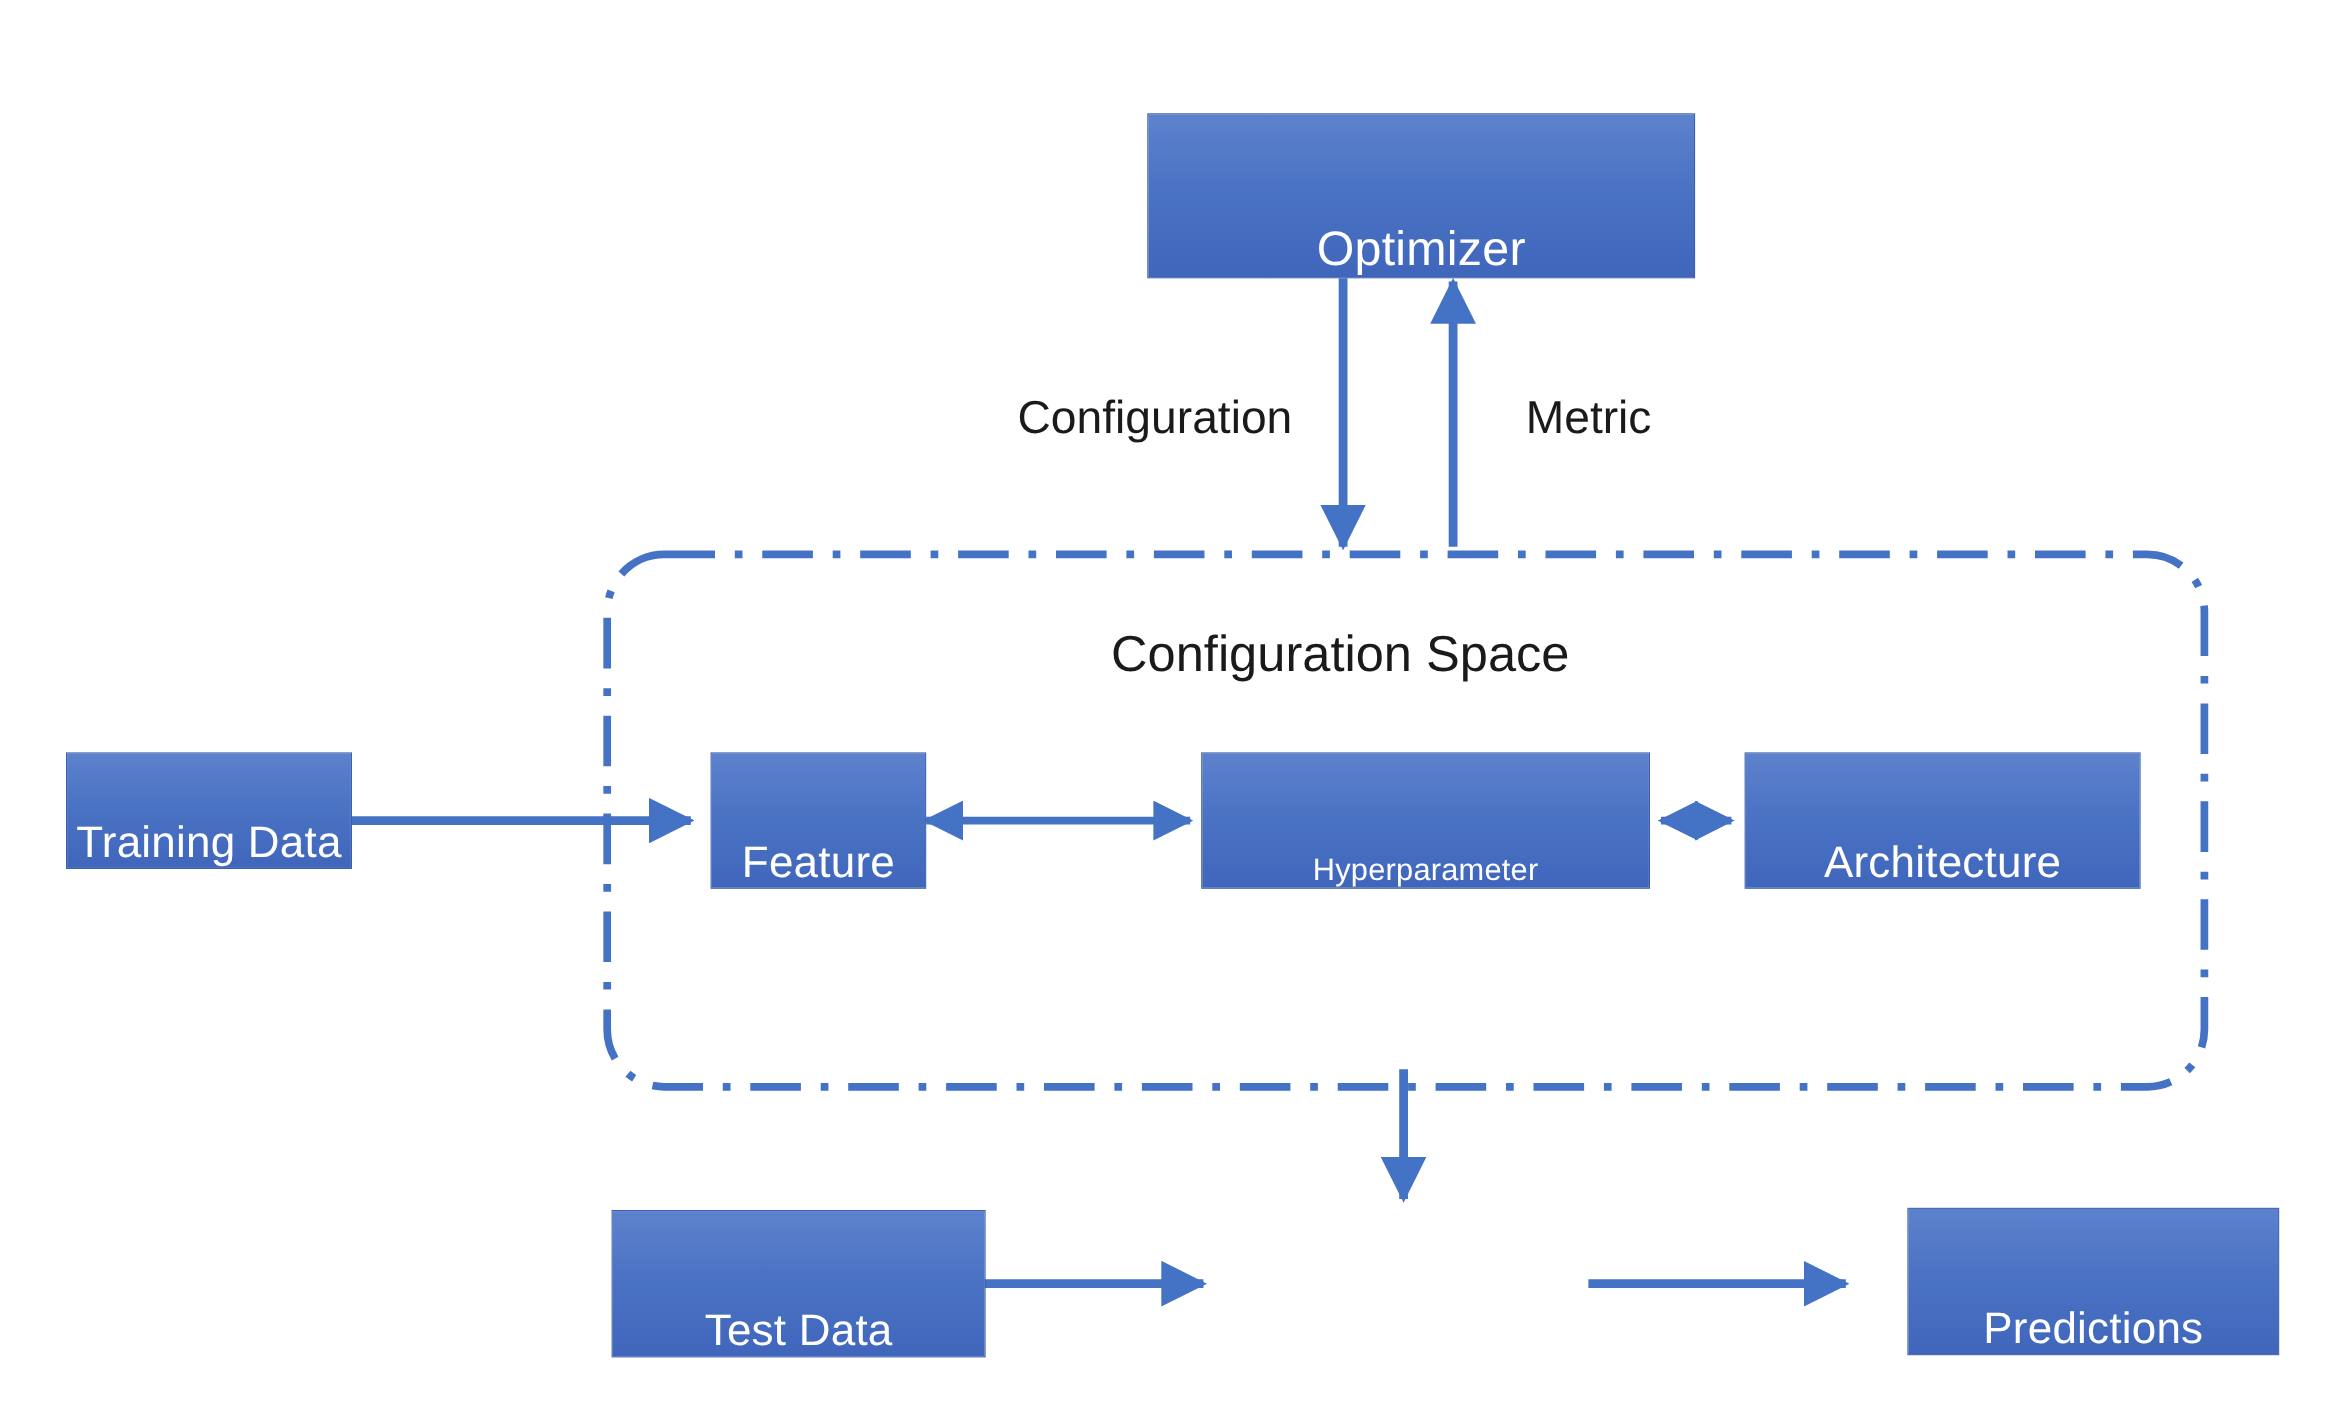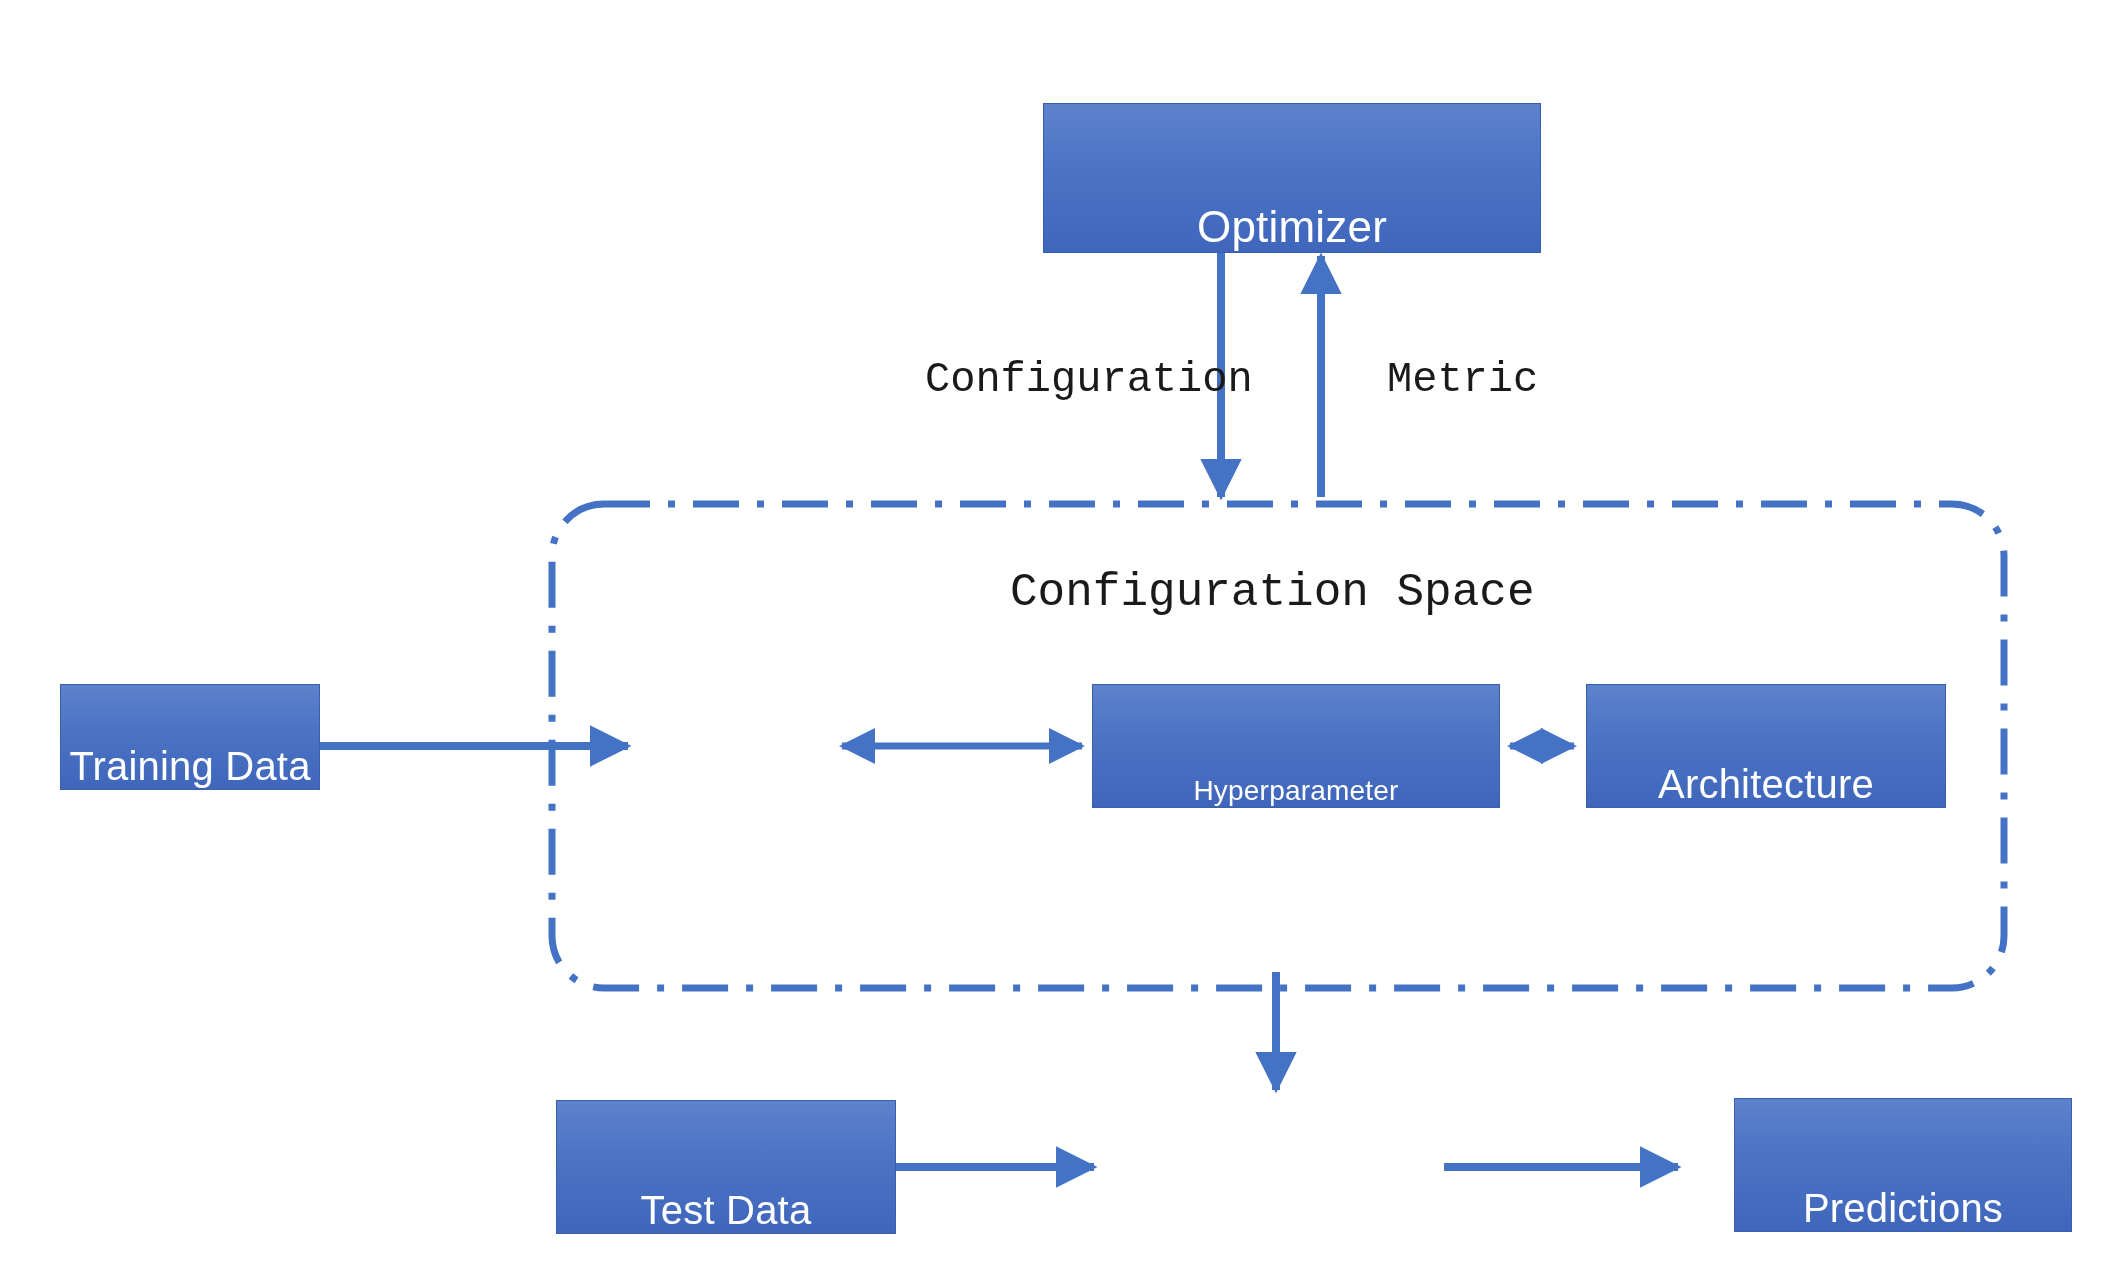--- a/index.html
+++ b/index.html
@@ -35,21 +35,20 @@
     user-select: none;
   }
   .node span { display: block; }
 
   
   .plain-label {
     position: absolute;
     color: #1a1a1a;
     white-space: nowrap;
     user-select: none;
-    font-family: Liberation Mono, monospace;
   }
 
   
   #config-space-box {
     position: absolute;
     box-sizing: border-box;
   }
   #config-space-box svg {
     display: block;
     width: 100%;
@@ -125,20 +124,23 @@
   <div class="plain-label" style="left:1387px; top:356px; font-size:42px;">Metric</div>
 
   <div class="node" style="left:1043px; top:103px; width:498px; height:150px; font-size:44px;">
     <span>Optimizer</span>
   </div>
 
   <div class="node" style="left:60px; top:684px; width:260px; height:106px; font-size:40px;">
     <span>Training Data</span>
   </div>
 
+  <div class="node" style="left:646px; top:684px; width:196px; height:124px; font-size:40px;">
+    <span>Feature</span>
+  </div>
 
   <div class="node" style="left:1092px; top:684px; width:408px; height:124px; font-size:28px;">
     <span>Hyperparameter</span>
   </div>
 
   <div class="node" style="left:1586px; top:684px; width:360px; height:124px; font-size:40px;">
     <span>Architecture</span>
   </div>
 
   <div class="node" style="left:556px; top:1100px; width:340px; height:134px; font-size:40px;">

